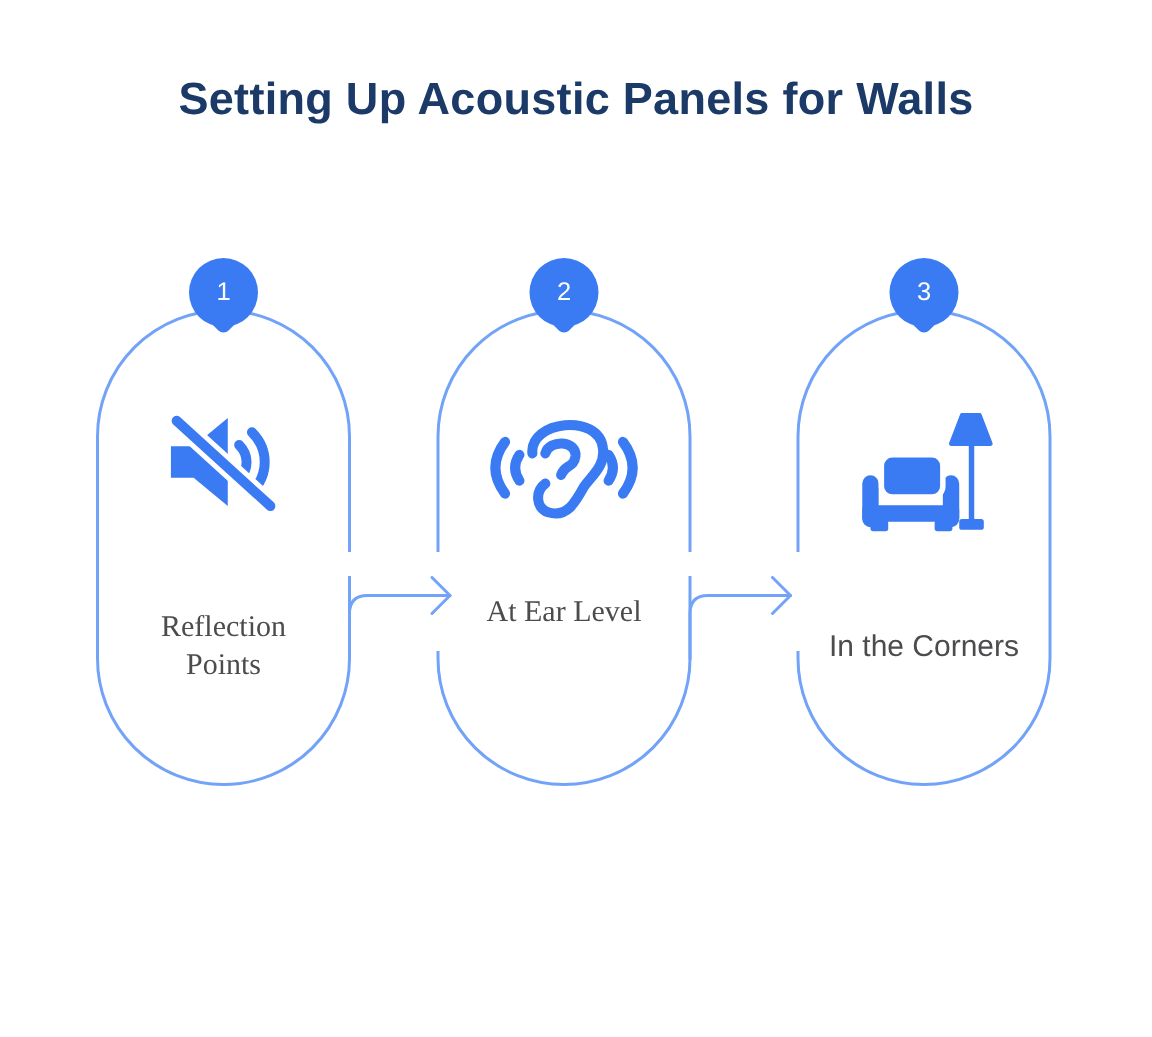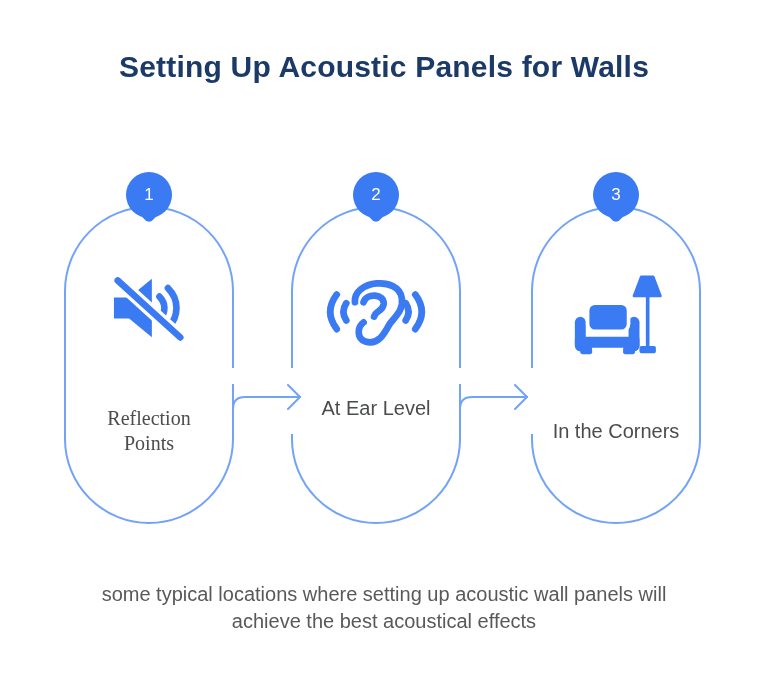--- a/index.html
+++ b/index.html
@@ -28,21 +28,21 @@
   }
   .icon-wrap{position:absolute;left:50%;transform:translateX(-50%);z-index:1;}
   .step-1 .icon-wrap{top:66px;}
   .step-2 .icon-wrap{top:56px;}
   .step-3 .icon-wrap{top:56px;margin-left:3px;}
   .step-label{
     position:absolute;left:0;width:100%;text-align:center;
     font-size:20px;line-height:25px;color:#4b4c4e;z-index:1;
   }
   .step-1 .step-label{top:200px;left:25px;width:120px;font-family:Liberation Serif, serif;}
-  .step-2 .step-label{top:190px;}
+  .step-2 .step-label{top:190px;font-family:Liberation Serif, serif;}
   .step-3 .step-label{top:213px;}
   .gap{position:absolute;background:#ffffff;z-index:2;}
   .gap-c1-right{left:229px;top:368px;width:7px;height:16px;}
   .gap-c2-left{left:288px;top:368px;width:8px;height:66px;}
   .gap-c2-right{left:456px;top:368px;width:7px;height:16px;}
   .gap-c3-left{left:529px;top:368px;width:8px;height:66px;}
   .arrow{position:absolute;z-index:3;}
   .arrow-1{left:230px;top:384px;}
   .arrow-2{left:457px;top:384px;}
   .caption{
@@ -133,15 +133,14 @@
       <path d="M58 1 L70 13 L58 25"></path>
     </g>
   </svg>
   <svg class="arrow arrow-2" width="80" height="58" viewBox="0 0 80 58">
     <g fill="none" stroke="#72a3f8" stroke-width="2" stroke-linecap="round" stroke-linejoin="round">
       <path d="M3 55 L3 25 Q3 13 15 13 L70 13"></path>
       <path d="M58 1 L70 13 L58 25"></path>
     </g>
   </svg>
 
-  <p class="caption"><span>some typical locations where setting up acoustic wall panels will</span><br><span>achieve the best acoustical effects</span></p>
 
 </div>
 
 </body></html>

